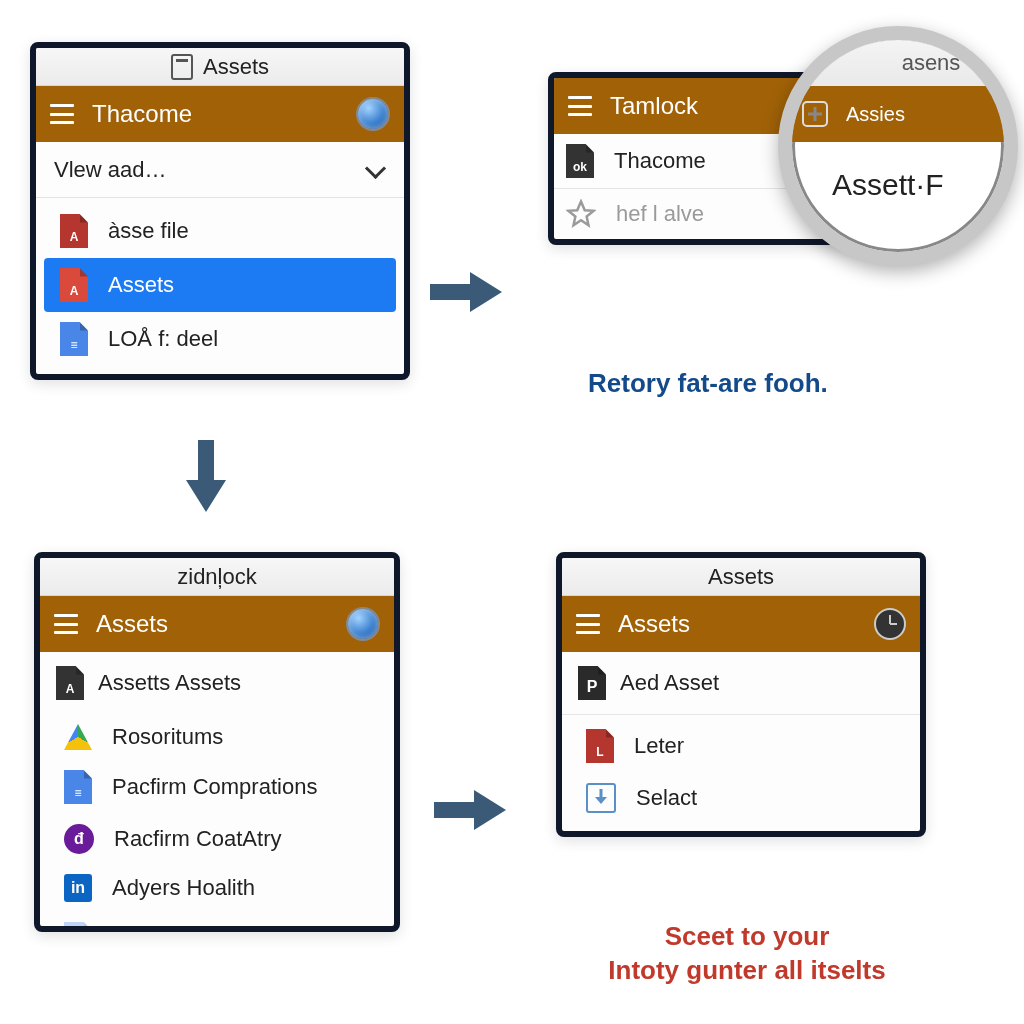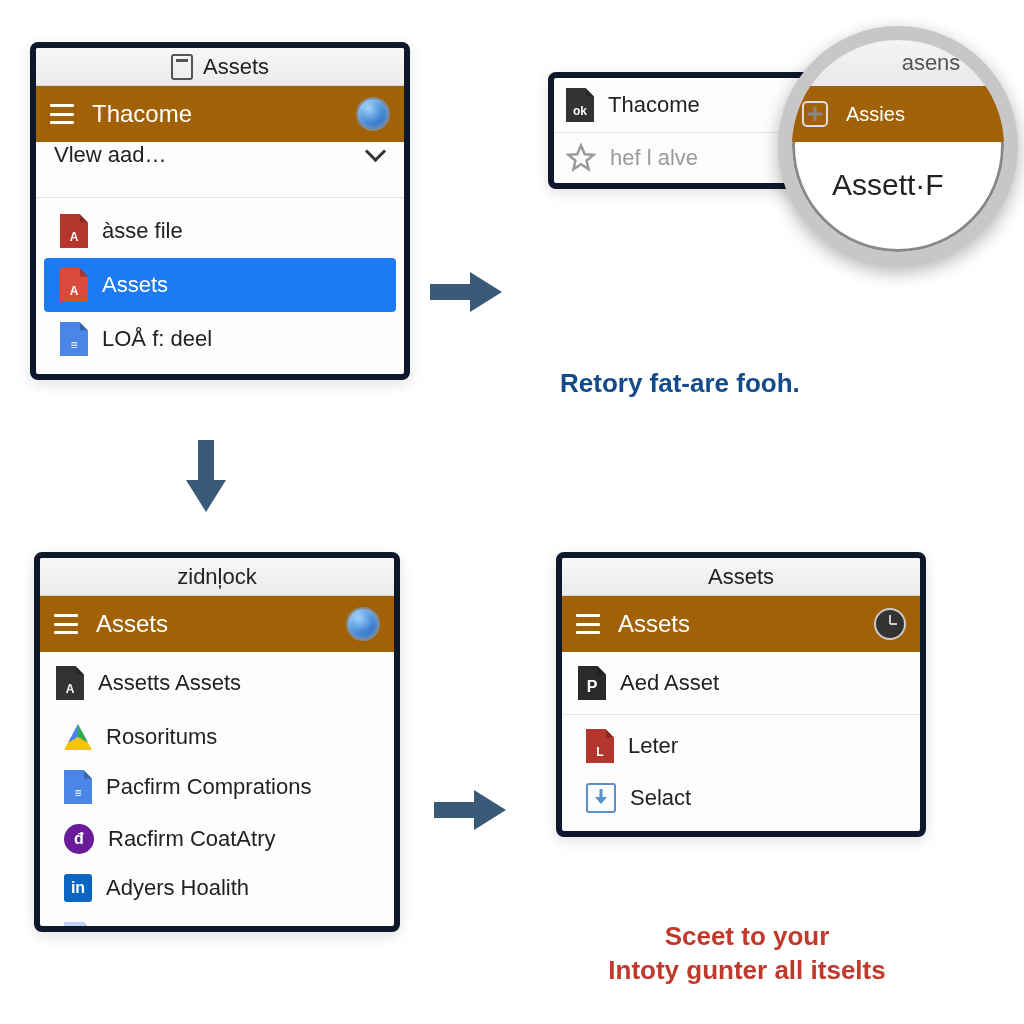--- a/index.html
+++ b/index.html
@@ -52,30 +52,30 @@
     border: 2px solid #888;
     box-shadow: inset 0 0 6px rgba(255,255,255,0.5);
   }
   .clockicon {
     width:32px;height:32px;border-radius:50%;border:2px solid #ccc;background:#333;position:relative;
   }
   .clockicon::before{content:"";position:absolute;left:50%;top:50%;width:2px;height:9px;background:#ccc;transform-origin:bottom;transform:translate(-50%,-100%);}
   .clockicon::after{content:"";position:absolute;left:50%;top:50%;width:2px;height:7px;background:#ccc;transform-origin:bottom;transform:translate(-50%,-100%) rotate(90deg);}
   .dropdown {
     height: 56px;
-    display:flex; justify-content:space-between;
+    display:flex; align-items:center; justify-content:space-between;
     padding: 0 18px;
     border-bottom:1px solid #e3e3e3;
     font-size:22px; color:#222;
   }
   .chev { width:22px;height:22px;position:relative; }
   .chev::before{content:"";position:absolute;left:4px;top:2px;width:12px;height:12px;border-right:3px solid #333;border-bottom:3px solid #333;transform:rotate(45deg);}
   .list { padding: 6px 8px 8px; }
   .row {
-    display:flex; align-items:center; gap:14px;
+    display:flex; align-items:center; gap:20px;
     padding: 10px 16px;
     border-radius:4px;
     font-size:22px; color:#222;
   }
   .row.selected { background:#1c7bf2; color:#fff; }
   .row.plain { padding: 10px 12px; }
   .fileicon { width:28px; height:34px; position:relative; flex:0 0 28px; }
   .fileicon::before{content:"";position:absolute;inset:0;background:var(--fc,#b5362f);clip-path:polygon(0 0,70% 0,100% 25%,100% 100%,0 100%);} 
   .fileicon::after{content:"";position:absolute;right:0;top:0;width:30%;height:25%;background:rgba(0,0,0,0.25);clip-path:polygon(0 0,100% 100%,0 100%);} 
   .fileicon.red{--fc:#b5362f;}
@@ -159,20 +159,28 @@
   </div>
 </div>
 
 <div class="arrow" style="left:430px;top:270px;">
   <svg viewBox="0 0 72 44">
       <path d="M0 14 H40 V2 L72 22 L40 42 V30 H0 Z" fill="#3a5a78"></path>
     </svg>
 </div>
 
 <div class="panel" style="left:548px;top:72px;width:388px;">
+  <div class="darkbar">
+    <div class="hamburger">
+        <span></span>
+        <span></span>
+        <span></span>
+      </div>
+    <div class="darkbar-title">Tamlock</div>
+  </div>
   <div class="row plain">
     <span class="fileicon dark">
         <span class="glyph">ok</span>
       </span>
     <span>Thacome</span>
   </div>
   <div style="height:1px;background:#e5e5e5;"></div>
   <div class="row plain" style="color:#9a9a9a;text-align:right;">
     <span class="star">
       <svg viewBox="0 0 24 24">
@@ -188,21 +196,21 @@
     <span class="tbicon" style="border-color:#888;"></span>
     <span>asens</span>
   </div>
   <div class="darkbar">
     <span class="crossicon" style="border-color:#ddd;"></span>
     <span style="font-size:20px;font-weight:500;">Assies</span>
   </div>
   <div style="padding:26px 0 0 40px;font-size:30px;color:#222;">Assett·F</div>
 </div>
 
-<div class="caption blue" style="left:560px;top:368px;">Retory fat-are fooh.</div>
+<div class="caption blue" style="left:588px;top:368px;">Retory fat-are fooh.</div>
 
 <div class="arrowV" style="left:184px;top:440px;">
   <svg viewBox="0 0 44 72">
       <path d="M14 0 V40 H2 L22 72 L42 40 H30 V0 Z" fill="#3a5a78"></path>
     </svg>
 </div>
 
 <div class="panel" style="left:34px;top:552px;width:366px;height:380px;">
   <div class="titlebar">
     <span>zidnļock</span>

